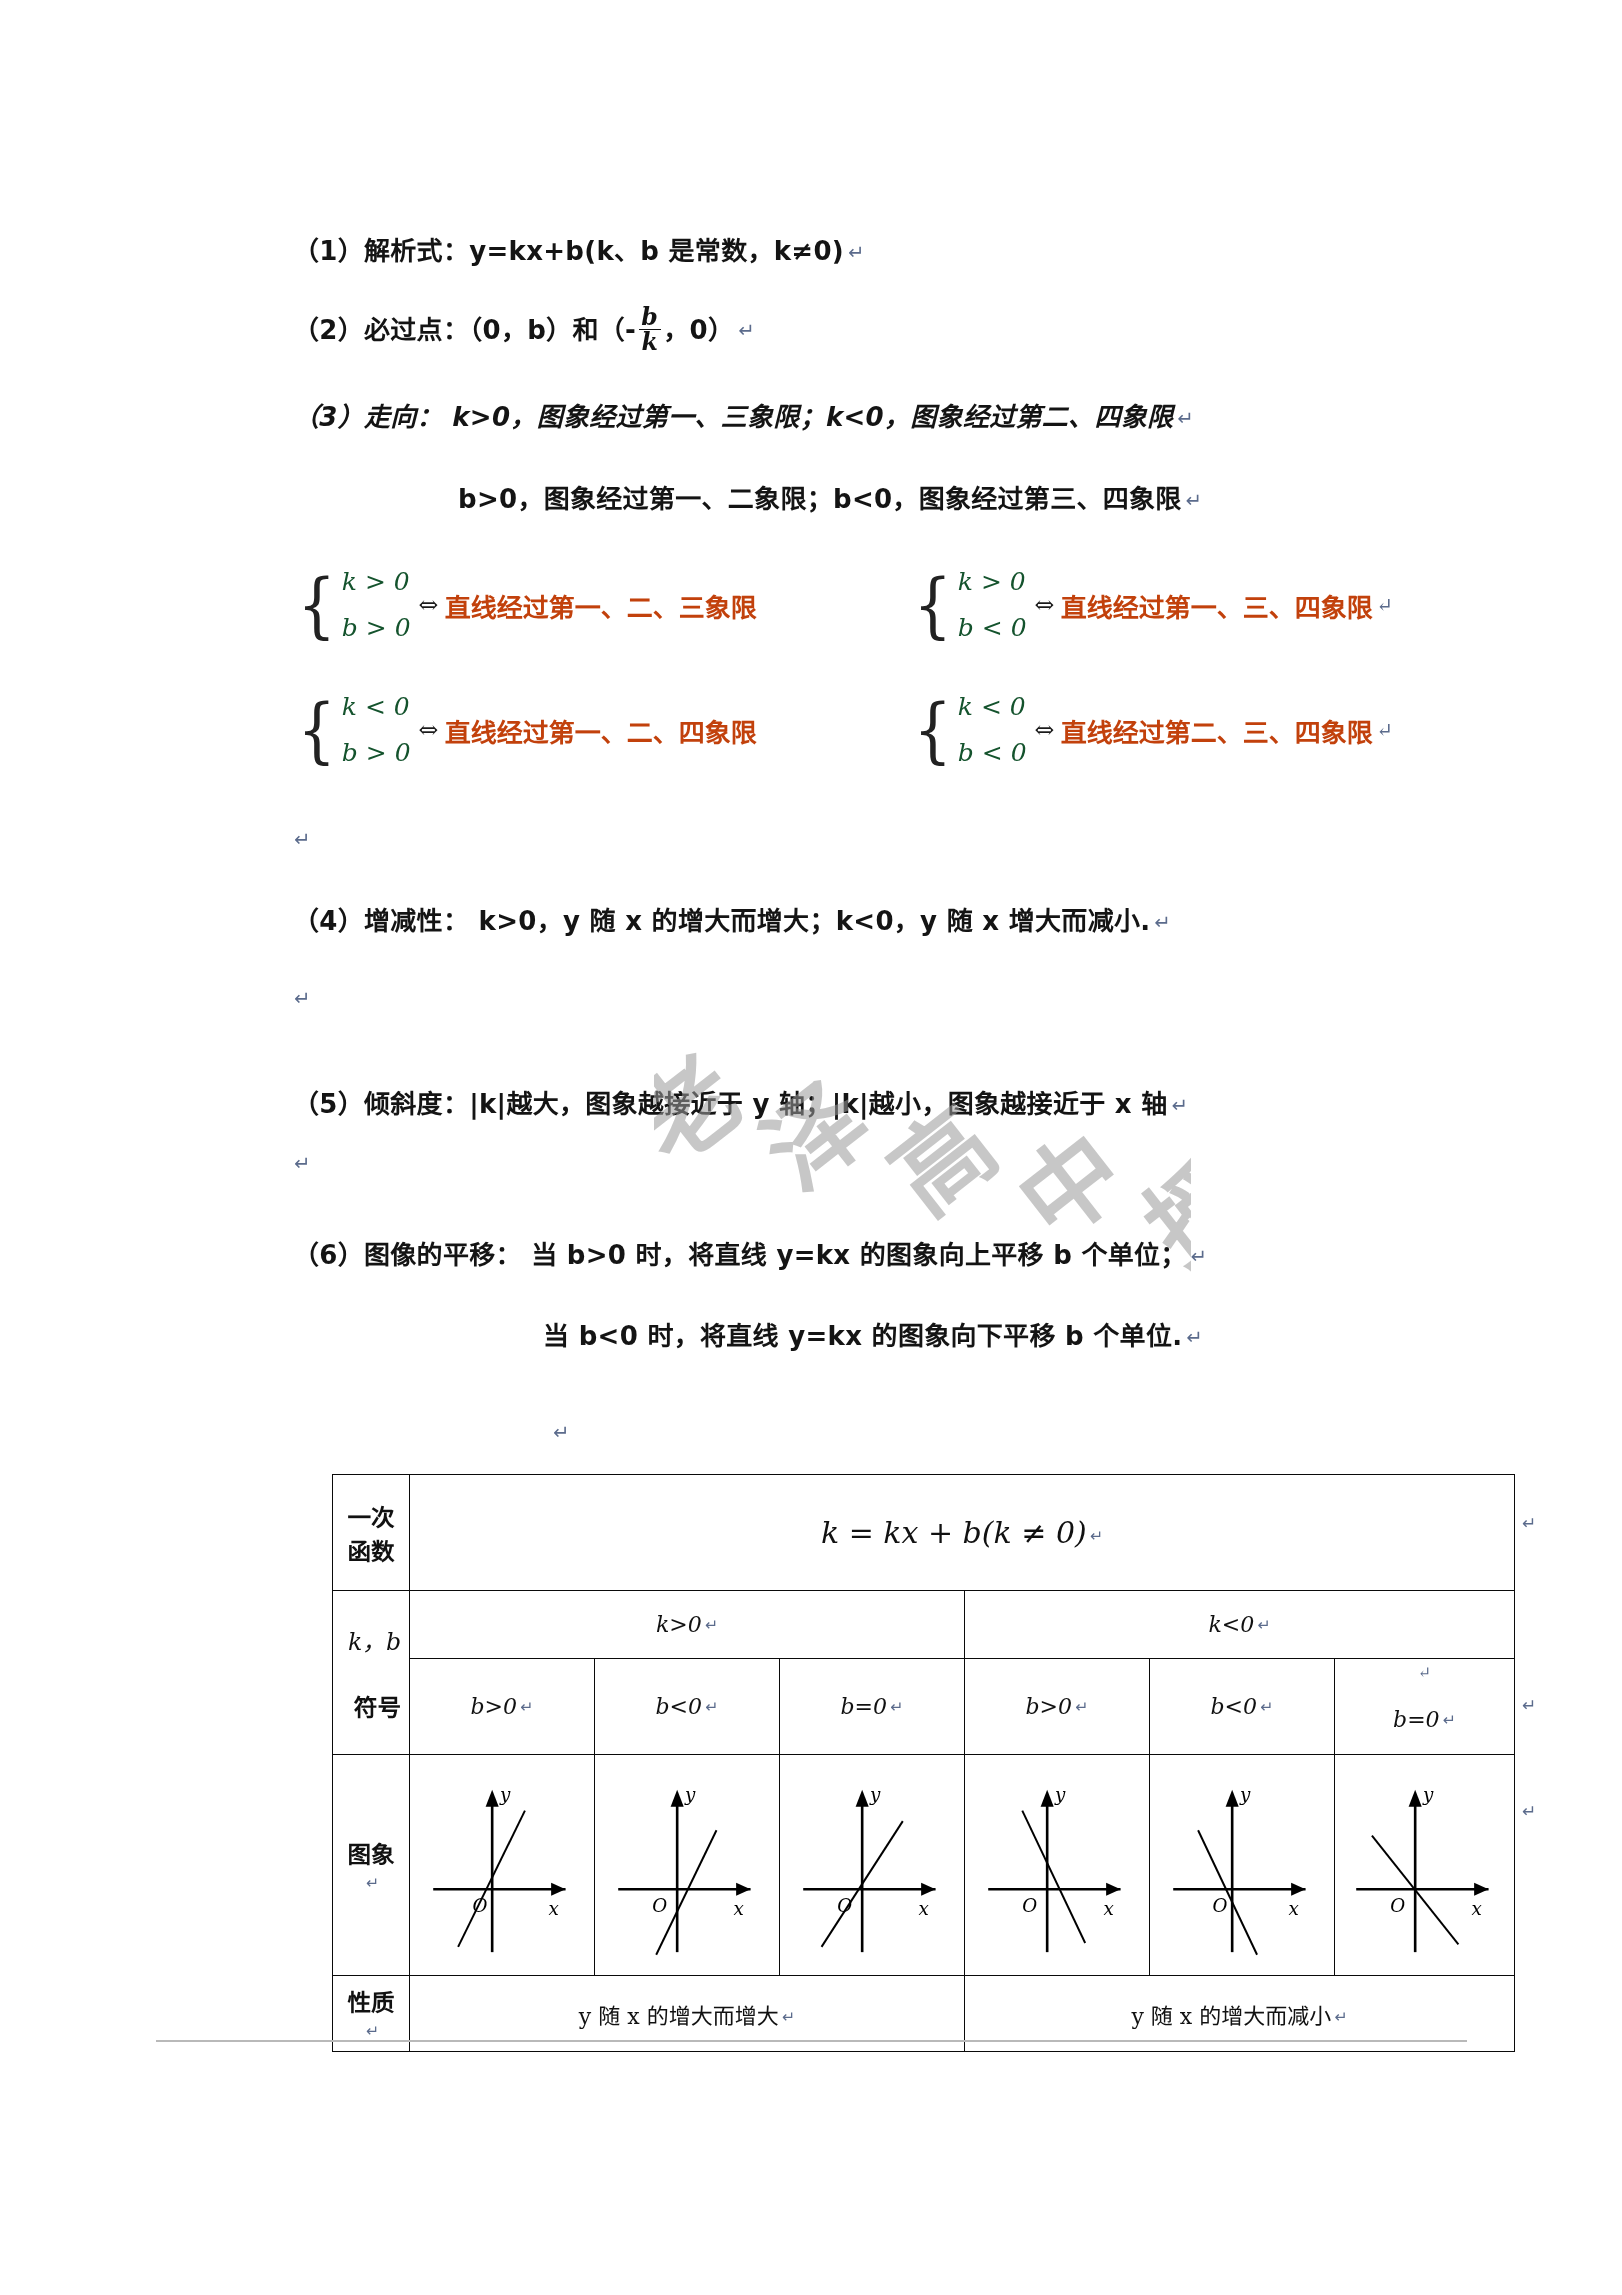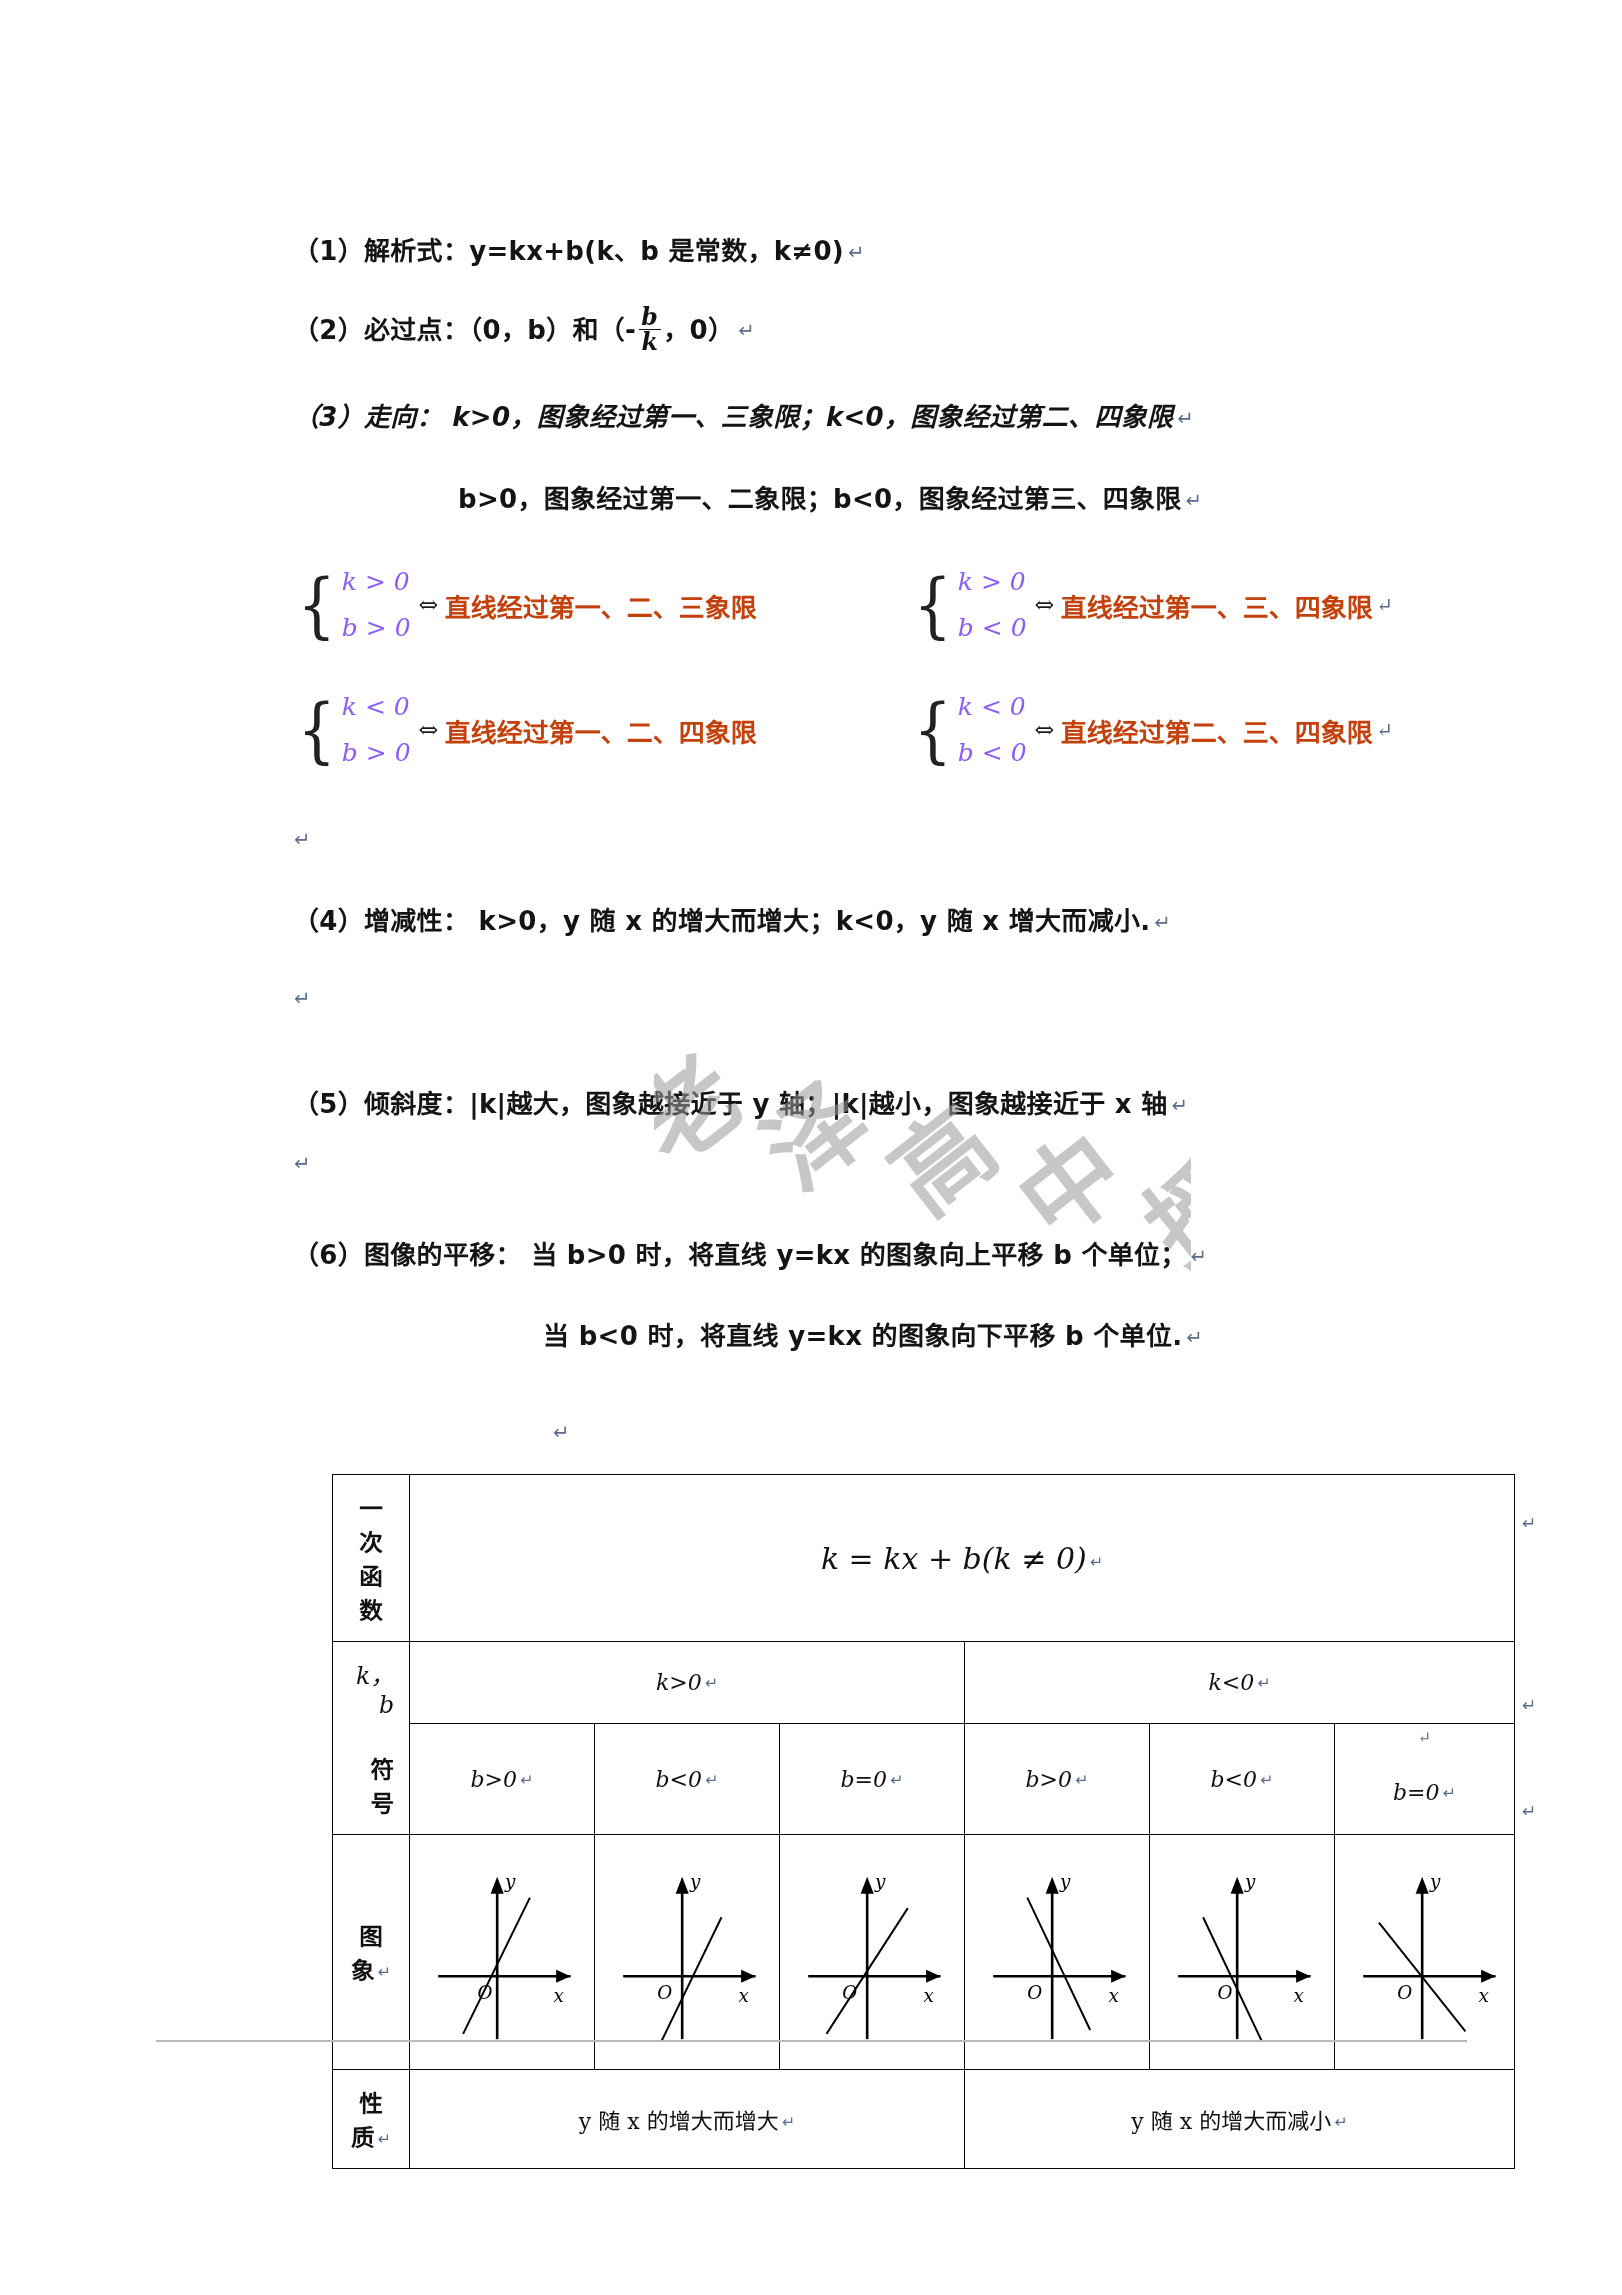--- a/index.html
+++ b/index.html
@@ -68,21 +68,21 @@
     color:#222;
     font-family:"DejaVu Serif","Liberation Serif",serif;
     transform:scaleX(0.85);
   }
   .sys-rows{
     display:flex;flex-direction:column;
     justify-content:center;
     font-style:italic;
     font-size:25px;
     line-height:1.85;
-    color:#8b5cf6;
+    color:#14532d;
   }
   .sys-iff{
     font-size:23.6px;
     margin:0 6.5px 0 7.9px;
     font-style:normal;
     color:#1a1a1a;
   }
   .sys-txt{
     font-size:26px;
     font-style:normal;
@@ -102,21 +102,21 @@
     width:100%;
     table-layout:fixed;
   }
   table.kb td{
     border:1.3px solid #0a0a0a;
     text-align:center;
     vertical-align:middle;
     font-family:"DejaVu Serif","Liberation Serif",serif;
     font-size:22px;
     color:#111;
-    padding:15px;
+    padding:8px;
   }
   .cn{
     font-family:"DejaVu Sans","Liberation Sans",sans-serif;
     font-weight:700;
     font-size:23.6px;
     font-style:normal;
   }
   .ital{font-style:italic;text-align:right;}
   .rowlabel{width:77px;}
   .fmla{font-style:italic;font-size:30px;}

